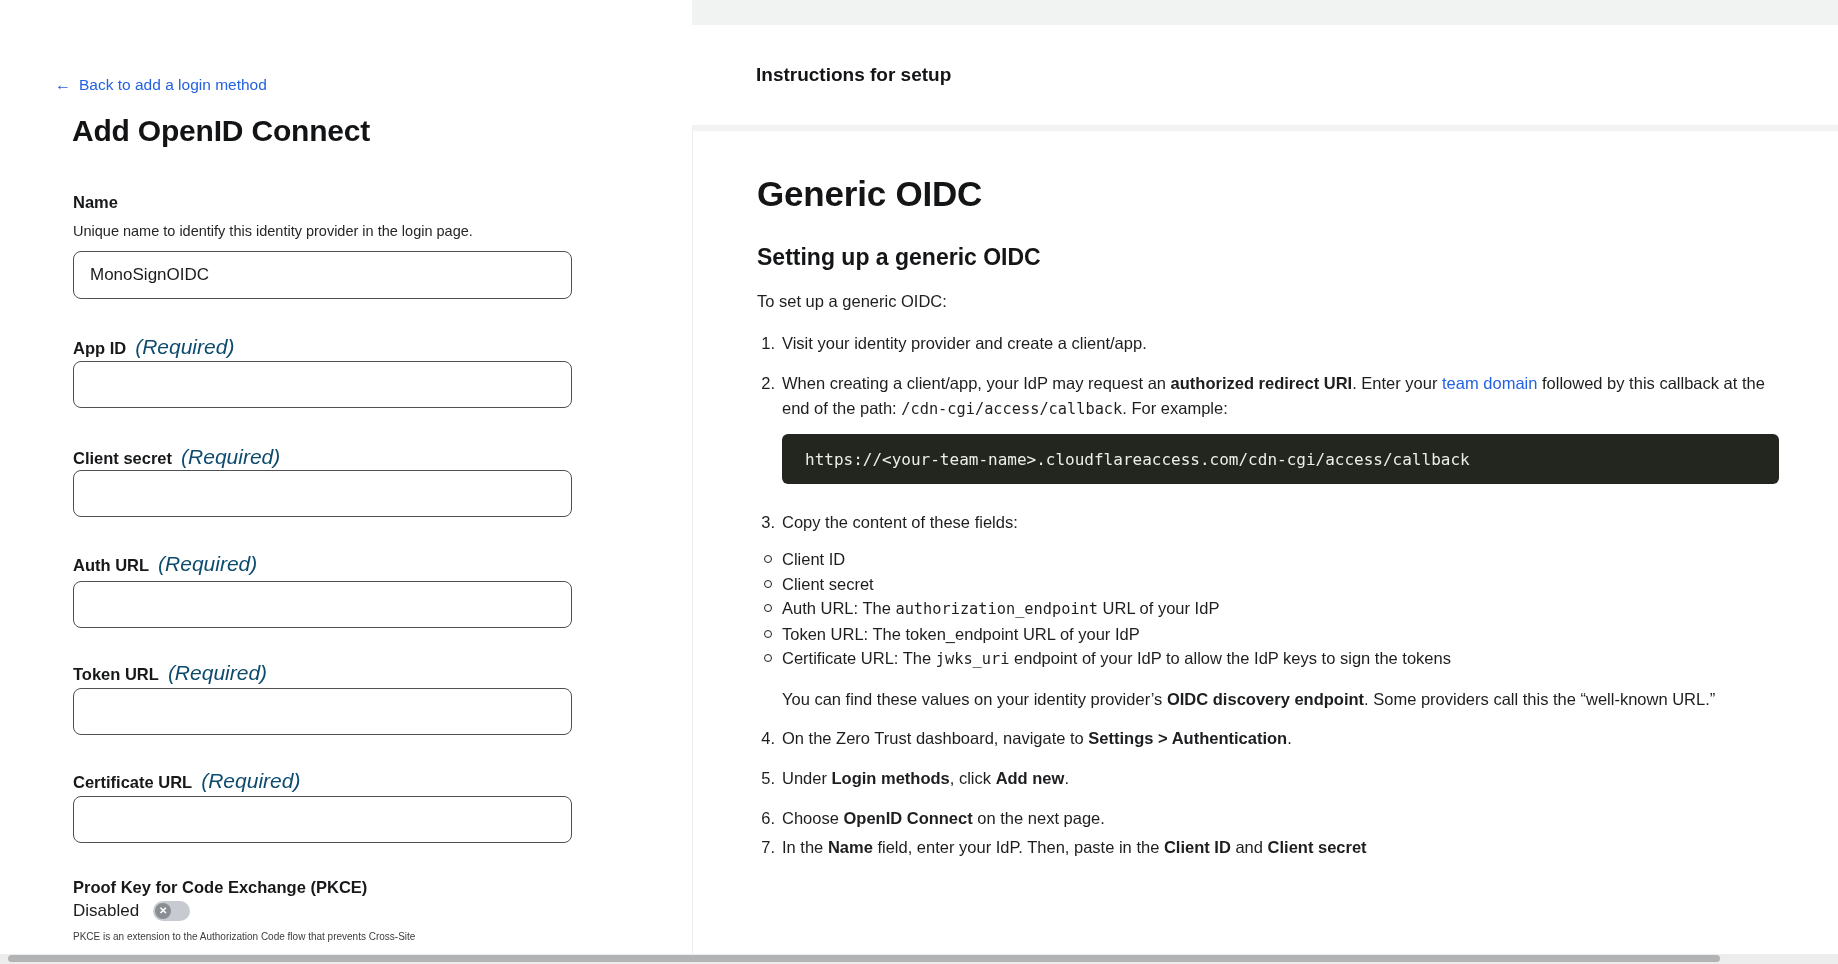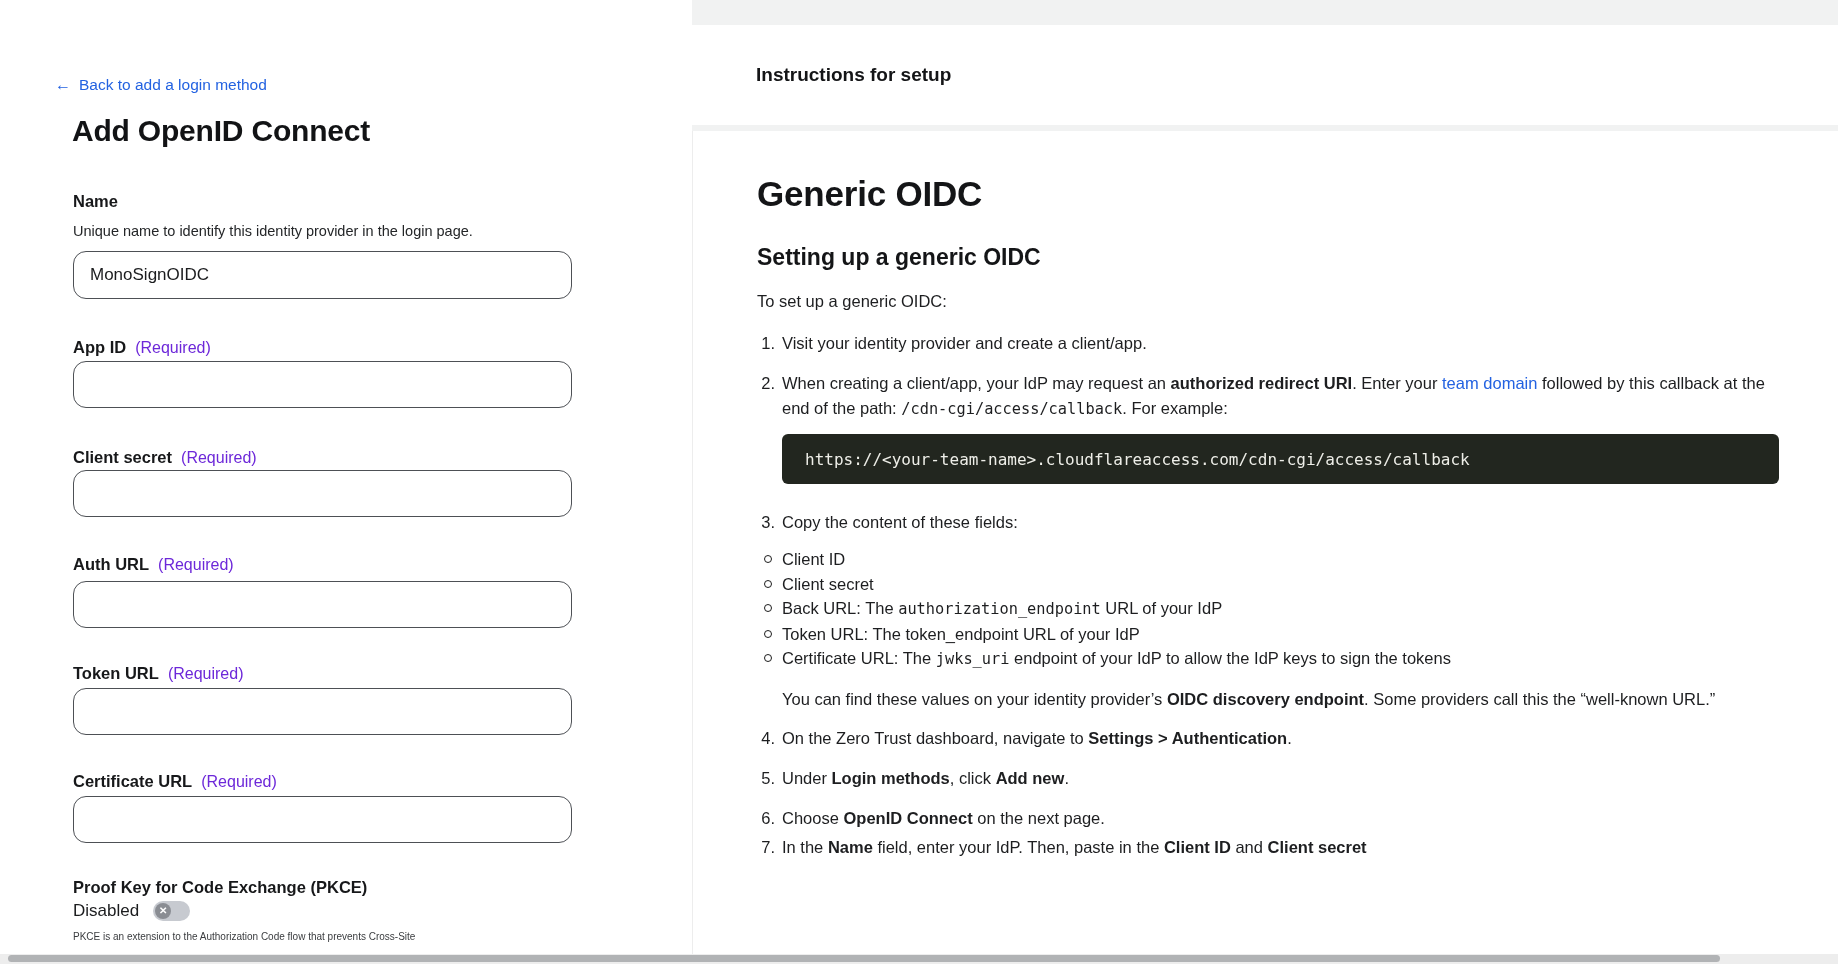--- a/index.html
+++ b/index.html
@@ -9,23 +9,23 @@
 
   
   .left-panel { position:absolute; left:0; top:0; width:692px; height:964px; background:#fff; }
   .back-link { position:absolute; left:55px; top:76px; display:flex; align-items:center; gap:8px;
                color:#2362e1; font-size:15.5px; cursor:pointer; }
   .back-arrow { font-size:16px; line-height:16px; }
   .page-title { position:absolute; left:72px; top:114px; font-size:30px; font-weight:600;
                 letter-spacing:-0.2px; color:#121315; }
   .field { position:absolute; left:73px; width:499px; }
   .field-label { font-size:16.5px; font-weight:700; color:#17181a; line-height:20px; }
-  .req { font-weight:400; font-size:16px; color:#6d28d9; margin-left:9px; }
+  .req { font-weight:400; font-style:italic; font-size:21px; color:#0c4a6e; margin-left:9px; }
   .field-help { font-size:14.5px; color:#242628; line-height:18px; margin-top:10px; }
-  .tinput { display:block; width:499px; height:47px; border:1px solid #4d5055; border-radius:13px;
+  .tinput { display:block; width:499px; height:47px; border:1px solid #4d5055; border-radius:8px;
             background:#fff; font-family:"Liberation Sans",sans-serif; font-size:17px; color:#1b1c1e;
             padding:0 16px; outline:none; }
   .f-name  { top:191px; } .f-name .tinput { margin-top:11px; height:48px; }
   .f-appid { top:337px; } .f-appid .tinput { margin-top:3px; }
   .f-cs    { top:447px; } .f-cs .tinput    { margin-top:2px; }
   .f-auth  { top:554px; } .f-auth .tinput  { margin-top:6px; }
   .f-token { top:663px; } .f-token .tinput { margin-top:4px; }
   .f-cert  { top:771px; } .f-cert .tinput  { margin-top:4px; }
   .pkce-label { position:absolute; left:73px; top:878px; font-size:16.5px; font-weight:700; color:#17181a; }
   .pkce-row { position:absolute; left:73px; top:901px; display:flex; align-items:flex-end; gap:14px; }
@@ -160,21 +160,21 @@
       <div class="codeblock">https://&lt;your-team-name&gt;.cloudflareaccess.com/cdn-cgi/access/callback</div>
 
       <div class="step step-copy">
         <span class="step-num">3.</span>
         <span class="step-text"><span class="sg-t">Copy the content of these fields:</span></span>
       </div>
 
       <ul class="bullets">
         <li><span><span class="sg-t">Client ID</span></span></li>
         <li><span><span class="sg-t">Client secret</span></span></li>
-        <li><span><span class="sg-t">Back URL: The </span><span class="sg-c">authorization_endpoint</span><span class="sg-t"> URL of your IdP</span></span></li>
+        <li><span><span class="sg-t">Auth URL: The </span><span class="sg-c">authorization_endpoint</span><span class="sg-t"> URL of your IdP</span></span></li>
         <li><span><span class="sg-t">Token URL: The token_endpoint URL of your IdP</span></span></li>
         <li><span><span class="sg-t">Certificate URL: The </span><span class="sg-c">jwks_uri</span><span class="sg-t"> endpoint of your IdP to allow the IdP keys to sign the tokens</span></span></li>
       </ul>
 
       <p class="doc-note"><span class="sg-t">You can find these values on your identity provider’s </span><span class="sg-b">OIDC discovery endpoint</span><span class="sg-t">. Some providers call this the “well-known URL.”</span></p>
 
       <div class="step">
         <span class="step-num">4.</span>
         <span class="step-text"><span class="sg-t">On the Zero Trust dashboard, navigate to </span><span class="sg-b">Settings &gt; Authentication</span><span class="sg-t">.</span></span>
       </div>

